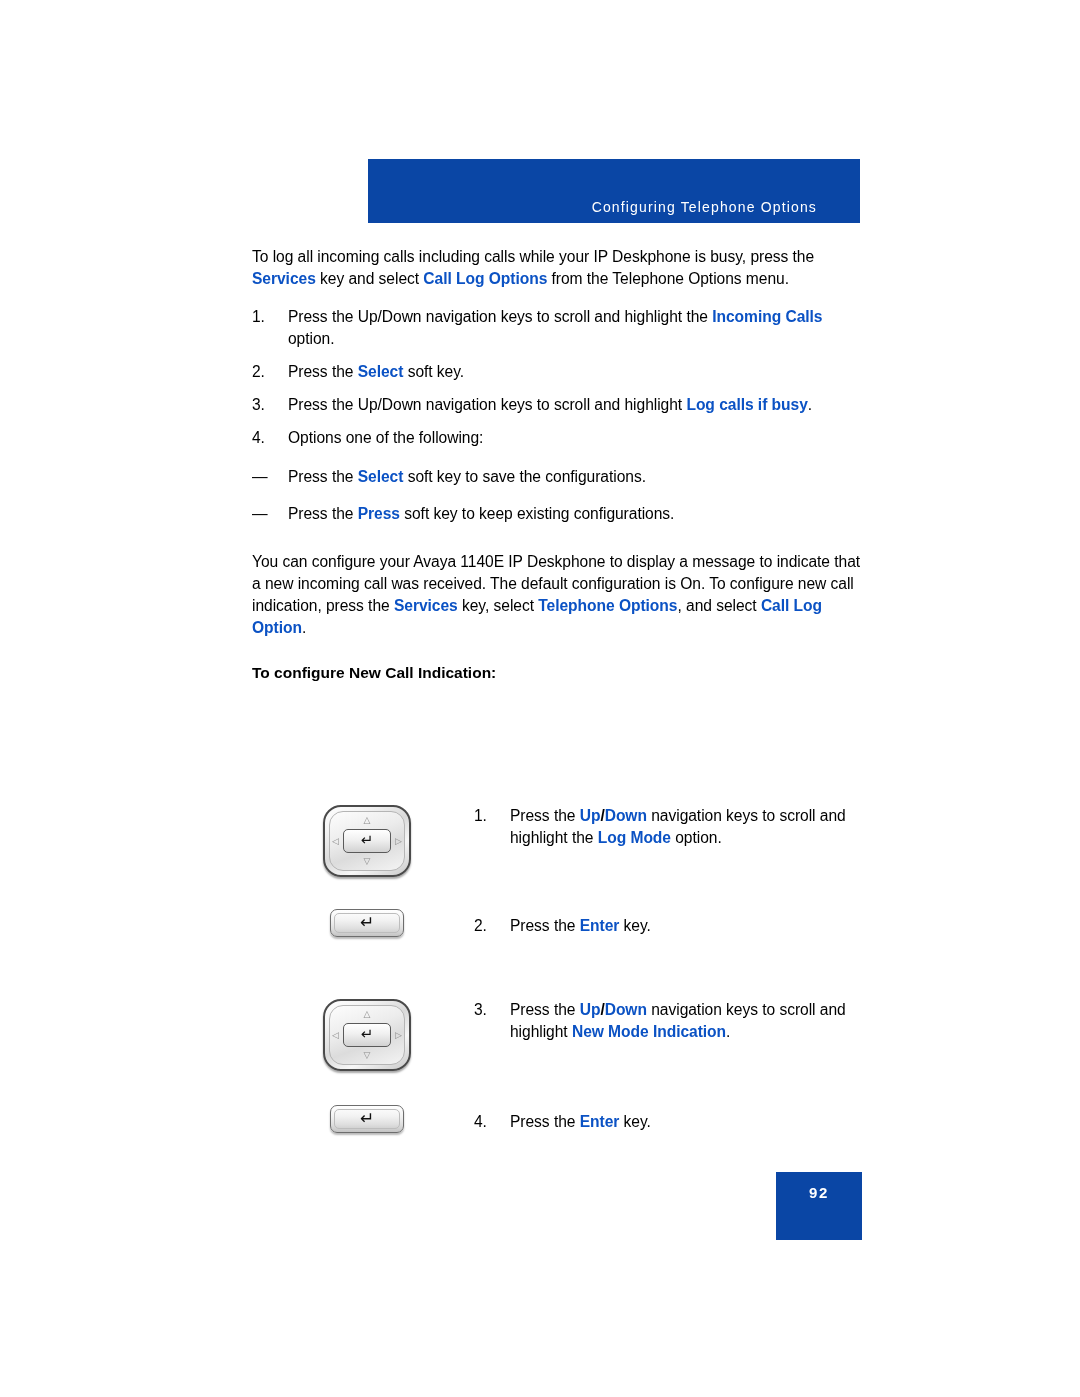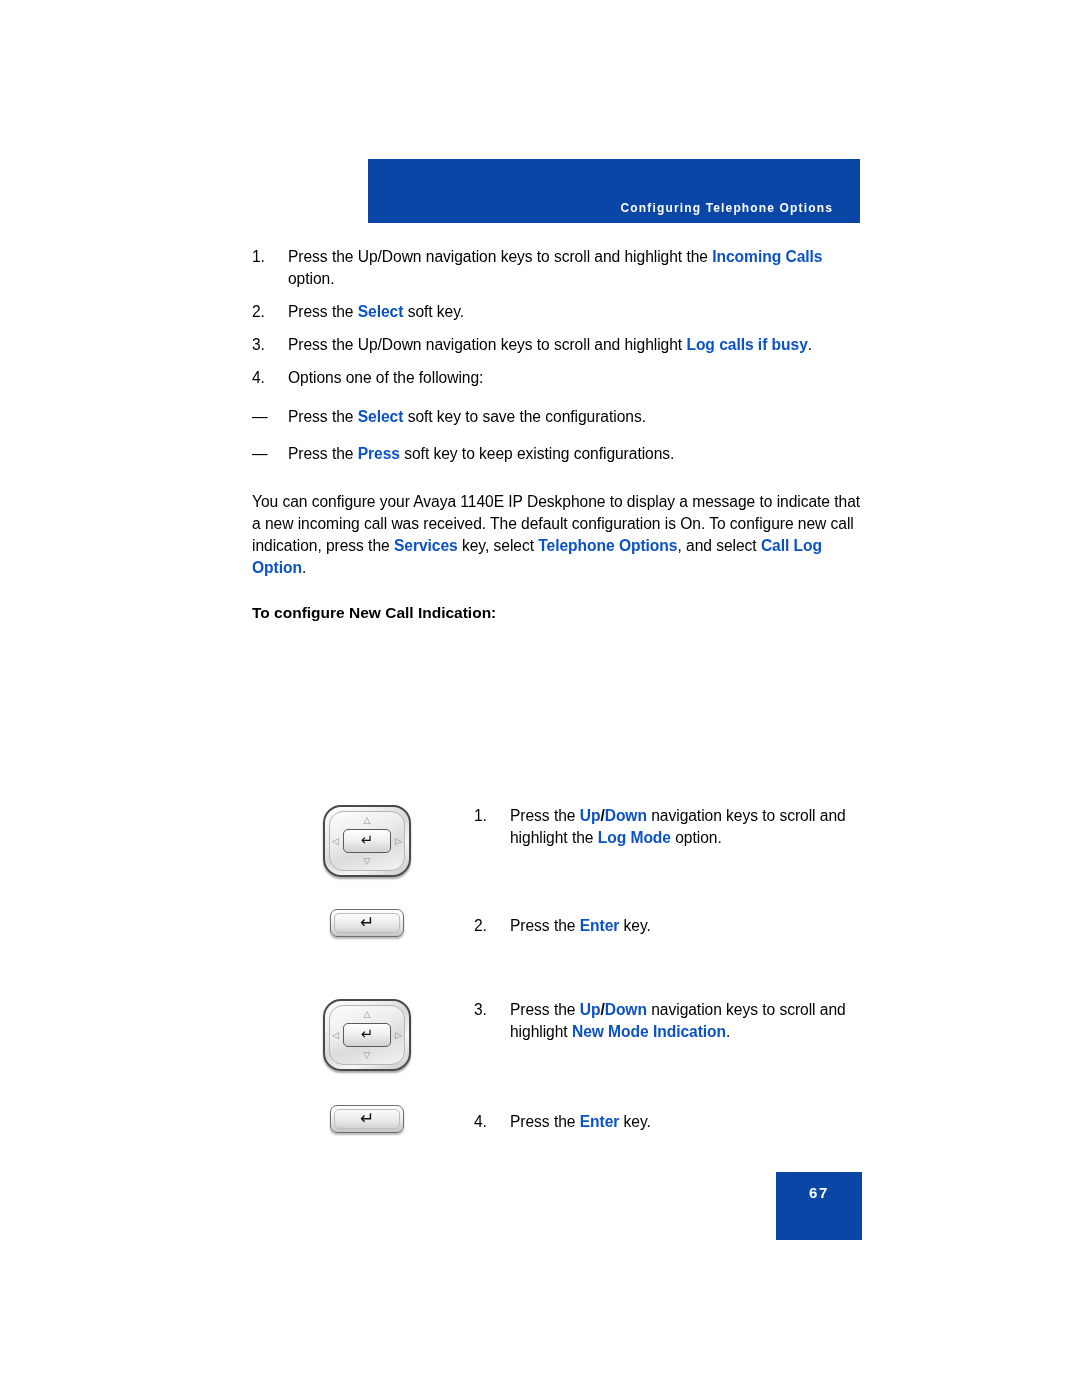--- a/index.html
+++ b/index.html
@@ -27,25 +27,25 @@
   .header-banner {
     position: absolute;
     left: 368px;
     top: 159px;
     width: 492px;
     height: 64px;
     background: #0a46a5;
   }
   .header-banner-title {
     position: absolute;
-    right: 27px;
+    right: 43px;
     bottom: 8px;
     color: #ffffff;
-    font-size: 12px;
-    font-weight: bold;
+    font-size: 14px;
+    font-weight: normal;
     letter-spacing: 1.15px;
     white-space: nowrap;
   }
 
   
   .content {
     position: absolute;
     left: 252px;
     top: 246px;
     width: 620px;
@@ -265,20 +265,21 @@
 
 <div class="page">
 
   <div class="header-banner">
     <div class="header-banner-title">Configuring Telephone Options</div>
   </div>
 
   <div class="content">
 
 
+    <p class="para"><span>To log all incoming calls including calls while your IP Deskphone is busy, press the </span><span class="b">Services</span><span> key and select </span><span class="b">Call Log Options</span><span> from the Telephone Options menu.</span></p>
 
     <ol class="steps">
       <li><span class="num">1.</span><span>Press the Up/Down navigation keys to scroll and highlight the </span><span class="b">Incoming Calls</span><span> option.</span></li>
 
       <li><span class="num">2.</span><span>Press the </span><span class="b">Select</span><span> soft key.</span></li>
 
       <li><span class="num">3.</span><span>Press the Up/Down navigation keys to scroll and highlight </span><span class="b">Log calls if busy</span><span>.</span></li>
 
       <li><span class="num">4.</span><span>Options one of the following:</span></li>
     </ol>
@@ -341,16 +342,16 @@
         <div class="enterkey">
           <span class="enter-glyph">↵</span>
         </div>
       </div>
       <div class="text-cell"><span class="num">4.</span><span>Press the </span><span class="b">Enter</span><span> key.</span></div>
     </div>
 
   </div>
 
   <div class="page-number-box">
-    <div class="page-number">67</div>
+    <div class="page-number">92</div>
   </div>
 
 </div>
 
 </body></html>

